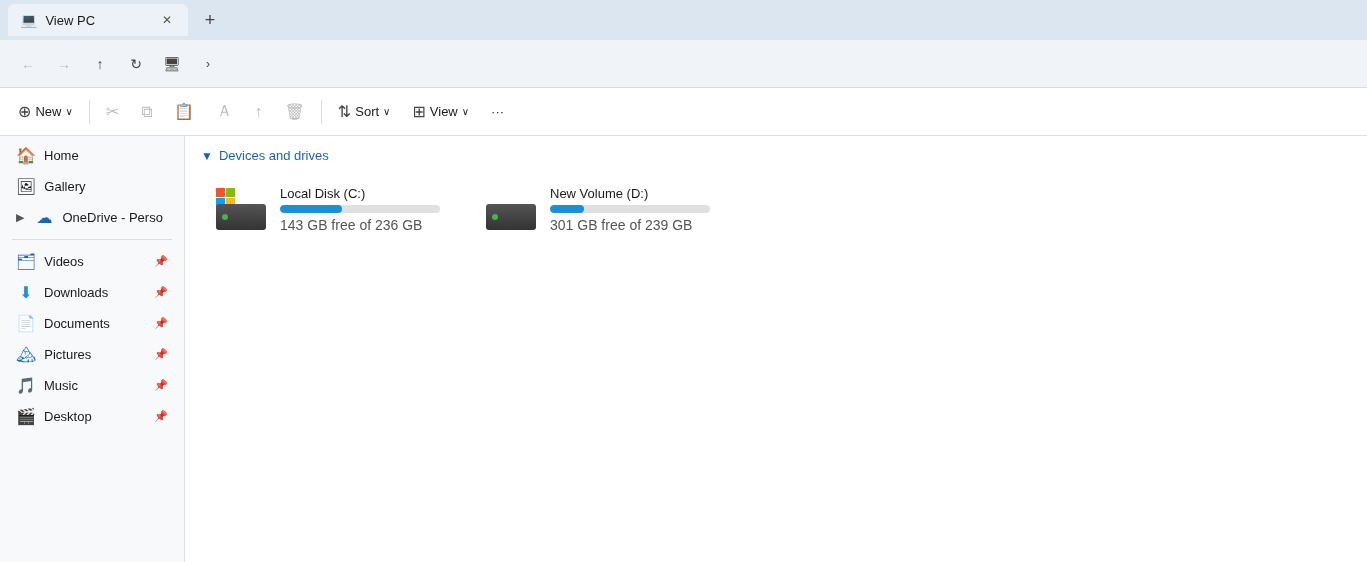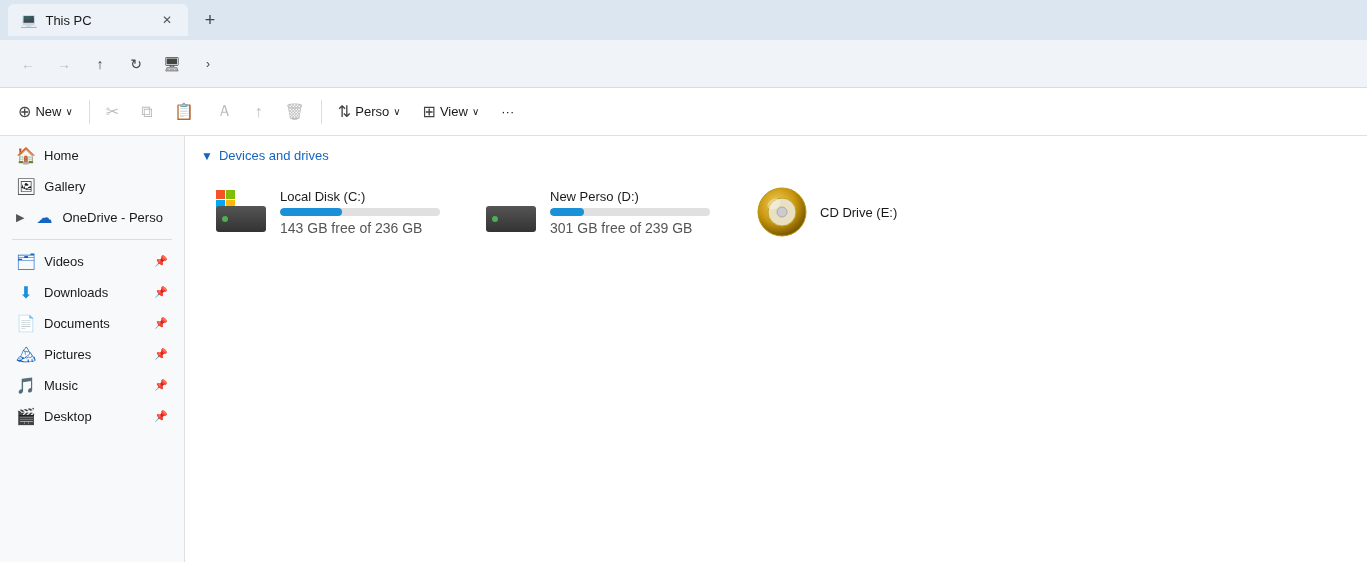--- a/index.html
+++ b/index.html
@@ -198,21 +198,21 @@
     .hdd-wrap {
       position: relative;
     }
   </style>
 </head>
 <body>
 
 <div class="title-bar">
   <div class="title-bar-tab">
     <span class="tab-icon">💻</span>
-    <span class="tab-title">This PC</span>
+    <span class="tab-title">View PC</span>
     <span class="tab-close">✕</span>
   </div>
   <div class="tab-new">+</div>
 </div>
 
 <div class="nav-bar">
   <div class="nav-btn disabled">←</div>
   <div class="nav-btn disabled">→</div>
   <div class="nav-btn">↑</div>
   <div class="nav-btn">↻</div>
@@ -241,21 +241,21 @@
   </div>
   <div class="toolbar-btn disabled">
     <span class="icon">↑</span>
   </div>
   <div class="toolbar-btn disabled">
     <span class="icon">🗑</span>
   </div>
   <div class="toolbar-separator"></div>
   <div class="toolbar-btn">
     <span class="icon">⇅</span>
-    <span>Perso</span>
+    <span>Sort</span>
     <span style="font-size:10px;">∨</span>
   </div>
   <div class="toolbar-btn">
     <span class="icon">⊞</span>
     <span>View</span>
     <span style="font-size:10px;">∨</span>
   </div>
   <div class="toolbar-btn">
     <span>···</span>
   </div>
@@ -343,50 +343,24 @@
         </div>
       </div>
 
       <div class="drive-card">
         <div class="drive-icon-wrap hdd-wrap">
           <div style="position:absolute;bottom:0;left:0;width:50px;height:26px;background:linear-gradient(180deg,#555 0%,#333 100%);border-radius:3px;display:flex;align-items:center;padding-left:6px;">
             <div style="width:6px;height:6px;border-radius:50%;background:#4caf50;"></div>
           </div>
         </div>
         <div class="drive-info">
-          <span class="drive-name">New Perso (D:)</span>
+          <span class="drive-name">New Volume (D:)</span>
           <div class="drive-bar-bg">
             <div class="drive-bar-fill" style="width:21%;"></div>
           </div>
           <span class="drive-size">301 GB free of 239 GB</span>
         </div>
       </div>
 
-      <div class="drive-card" style="min-width:180px;">
-        <div style="width:52px;height:52px;position:relative;flex-shrink:0;">
-          
-          <svg width="52" height="52" viewBox="0 0 52 52">
-
-            <circle cx="26" cy="26" r="24" fill="url(#cdGold)" stroke="#b8960c" stroke-width="1"></circle>
-
-            <circle cx="26" cy="26" r="14" fill="#e8e0c0" stroke="#c0a020" stroke-width="1"></circle>
-
-            <circle cx="26" cy="26" r="5" fill="#ccc" stroke="#aaa" stroke-width="1"></circle>
-
-            <ellipse cx="18" cy="18" rx="7" ry="5" fill="rgba(255,255,255,0.35)" transform="rotate(-30 18 18)"></ellipse>
-
-            <defs>
-              <radialGradient id="cdGold" cx="40%" cy="35%" r="65%">
-                <stop offset="0%" stop-color="#f5d060"></stop>
-                <stop offset="60%" stop-color="#c8960c"></stop>
-                <stop offset="100%" stop-color="#7a5800"></stop>
-              </radialGradient>
-            </defs>
-          </svg>
-        </div>
-        <div class="drive-info">
-          <span class="drive-name">CD Drive (E:)</span>
-        </div>
-      </div>
 
     </div>
   </div>
 </div>
 
 </body></html>

